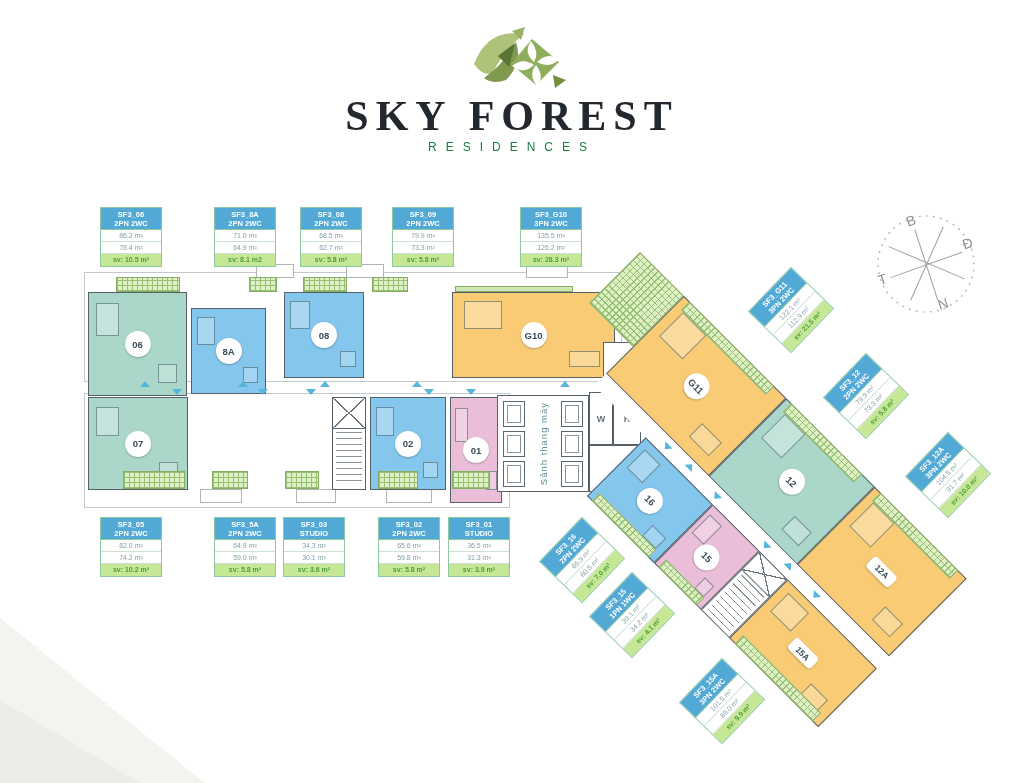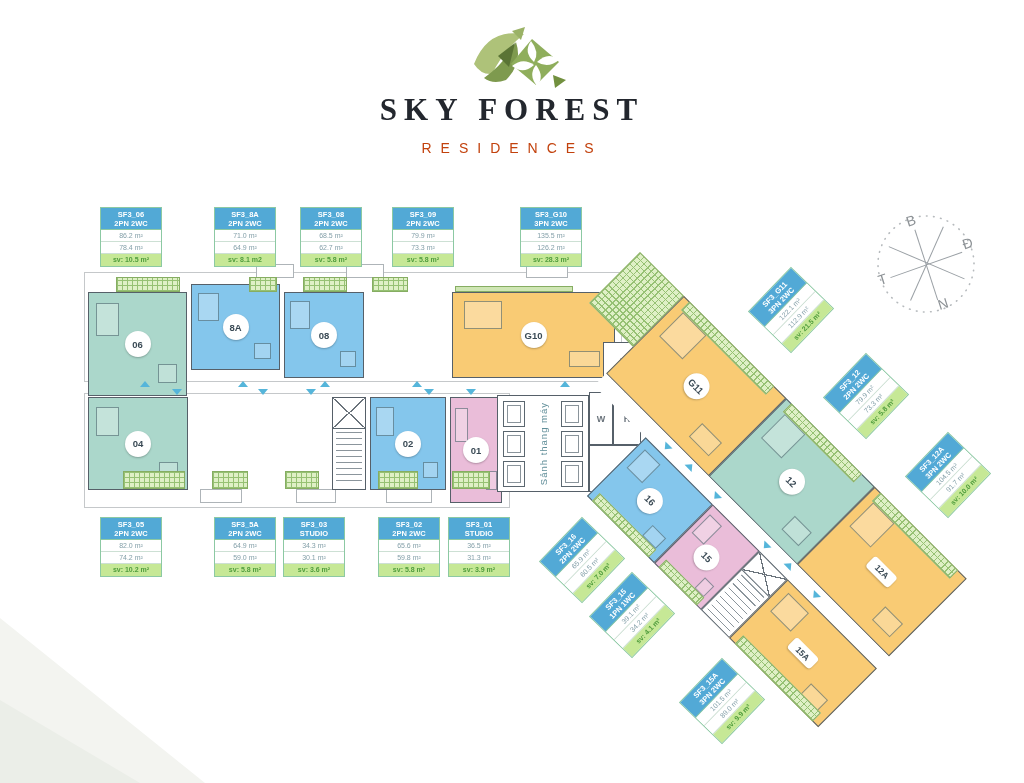--- a/index.html
+++ b/index.html
@@ -6,24 +6,24 @@
   .stage{position:relative;width:1024px;height:783px;background:#fff;overflow:hidden;
          font-family:"Liberation Sans",sans-serif;}
   
   .wm{position:absolute;z-index:0;}
   .wm1{left:0;top:618px;width:205px;height:165px;background:#f3f4f0;
        clip-path:polygon(0 0,100% 100%,0 100%);}
   .wm2{left:0;top:700px;width:140px;height:83px;background:#ebeee8;
        clip-path:polygon(0 0,100% 100%,0 100%);}
   
   .brand-title{position:absolute;left:0;right:0;top:92px;text-align:center;
-    font-family:"Liberation Serif",serif;font-weight:700;font-size:31px;
+    font-family:"Liberation Serif",serif;font-weight:700;font-size:42px;
     letter-spacing:7px;color:#23272e;z-index:5;}
   .brand-sub{position:absolute;left:0;right:0;top:140px;text-align:center;
-    font-size:14px;letter-spacing:9px;color:#c2410c;z-index:5;}
+    font-size:12px;letter-spacing:9px;color:#15803d;z-index:5;}
   
   .ibox{position:absolute;width:62px;background:#fff;border:1px solid #8cc9a3;
     box-sizing:border-box;text-align:center;z-index:6;}
   .ibox .hd{background:#52a9d6;color:#fff;font-weight:bold;font-size:7.5px;
     line-height:9px;padding:2px 0 1px;border-bottom:1px solid #8cc9a3;}
   .ibox .hd span{display:block;}
   .ibox .row{font-size:7px;color:#84a0a9;line-height:11px;border-bottom:1px solid #cde0d4;background:#fff;}
   .ibox .sv{font-size:7px;font-weight:bold;color:#4f9c3c;background:#c6e896;line-height:12px;}
   .ibox.rot{transform:rotate(-46deg);}
   
@@ -265,38 +265,38 @@
 <div class="stub" style="left:346px;top:264px;width:38px;height:14px"></div>
 <div class="stub" style="left:526px;top:264px;width:42px;height:14px"></div>
 <div class="stub" style="left:200px;top:489px;width:42px;height:14px"></div>
 <div class="stub" style="left:296px;top:489px;width:40px;height:14px"></div>
 <div class="stub" style="left:386px;top:489px;width:46px;height:14px"></div>
 <div class="stub" style="left:460px;top:489px;width:40px;height:14px"></div>
 
 <div class="unit teal" style="left:88px;top:292px;width:99px;height:104px">
   <span class="ulabel">06</span>
     </div>
-<div class="unit blue" style="left:191px;top:284px;width:89px;height:86px">
+<div class="unit blue" style="left:191px;top:308px;width:75px;height:86px">
   <span class="ulabel">8A</span>
     </div>
 <div class="unit blue" style="left:284px;top:292px;width:80px;height:86px">
   <span class="ulabel">08</span>
     </div>
 <div class="unit orange" style="left:452px;top:292px;width:163px;height:86px">
   <span class="ulabel">G10</span>
     </div>
 
 <div class="balc" style="left:116px;top:277px;width:64px;height:15px"></div>
 <div class="balc" style="left:249px;top:277px;width:28px;height:15px"></div>
 <div class="balc" style="left:303px;top:277px;width:44px;height:15px"></div>
 <div class="balc" style="left:372px;top:277px;width:36px;height:15px"></div>
 <div class="balc plain" style="left:455px;top:286px;width:118px;height:6px"></div>
 
 <div class="unit teal" style="left:88px;top:397px;width:100px;height:93px">
-  <span class="ulabel">04</span>
+  <span class="ulabel">07</span>
     </div>
 
 <div class="unit white-room noprop" style="left:332px;top:397px;width:34px;height:93px">
   <div class="xbox"></div>
   <div class="treads"></div>
 </div>
 <div class="unit blue" style="left:370px;top:397px;width:76px;height:93px">
   <span class="ulabel">02</span>
     </div>
 <div class="unit pink" style="left:450px;top:397px;width:52px;height:106px">

